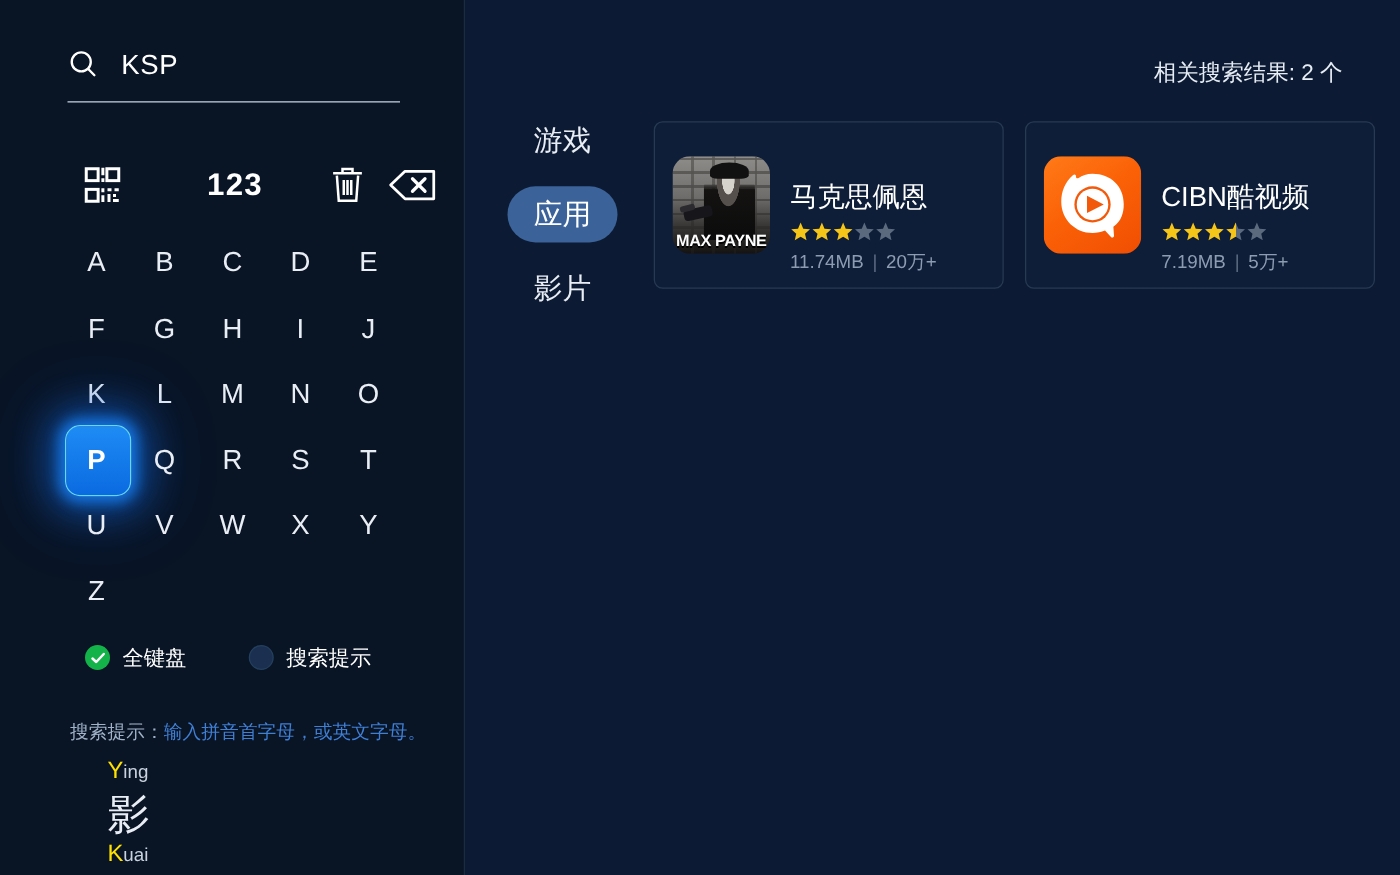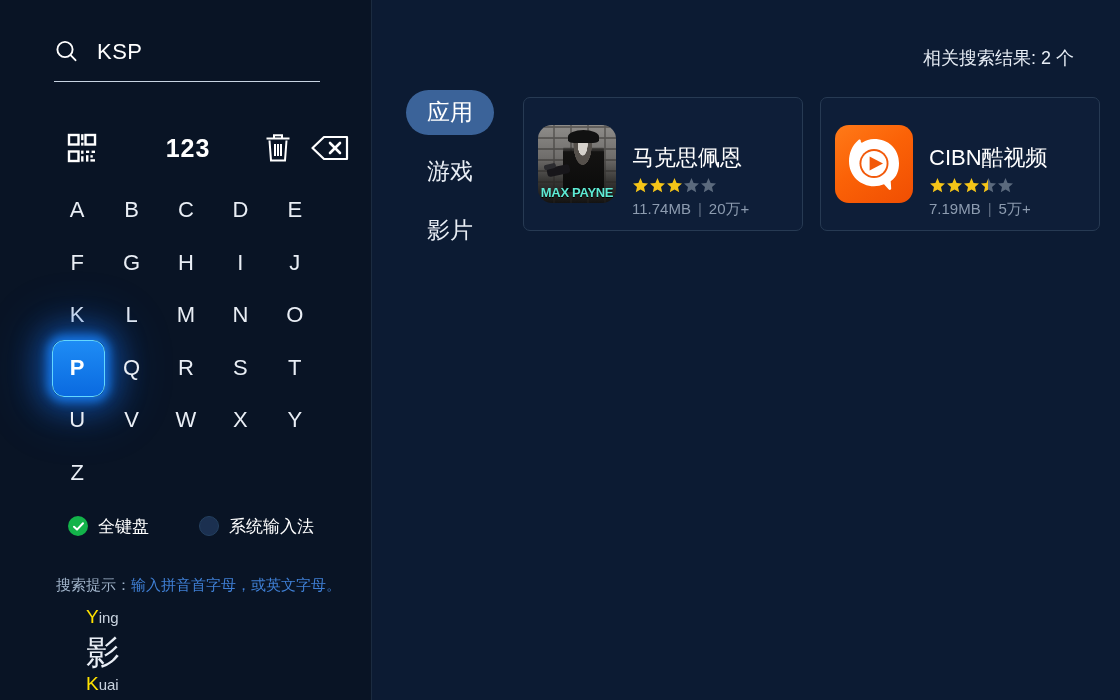--- a/index.html
+++ b/index.html
@@ -105,21 +105,21 @@
       repeating-linear-gradient(0deg,transparent 0 9px,rgba(40,38,36,.85) 9px 11px),
       repeating-linear-gradient(90deg,transparent 0 15px,rgba(40,38,36,.75) 15px 17px);}
   .mp-fig{position:absolute;left:32%;top:8%;width:52%;height:78%;
     background:radial-gradient(ellipse at 48% 22%,#d6d2cc 0 16%,#55504b 17% 30%,transparent 31%),
                linear-gradient(180deg,rgba(10,10,10,0) 26%,#141312 34%,#0b0b0b 100%);
     border-radius:44% 44% 6% 6%/34% 34% 6% 6%;}
   .mp-hair{position:absolute;left:38%;top:6%;width:40%;height:17%;background:#111;border-radius:50% 50% 20% 20%;}
   .mp-arm{position:absolute;left:12%;top:52%;width:30%;height:12%;background:#17161a;transform:rotate(-12deg);border-radius:3px;}
   .mp-gun{position:absolute;left:8%;top:50%;width:16%;height:7%;background:#2b2b2f;border-radius:2px;transform:rotate(-14deg);}
   .mp-label{position:absolute;left:0;right:0;bottom:4%;text-align:center;
-    color:#5eead4;font-family:"Liberation Sans",sans-serif;font-weight:bold;font-size:13px;
+    color:#ffffff;font-family:"Liberation Sans",sans-serif;font-weight:bold;font-size:13px;
     letter-spacing:-.3px;text-shadow:0 1px 0 #000;}
 
   
   .cibn{position:absolute;inset:0;background:linear-gradient(145deg,#ff7a18 0%,#fb6207 45%,#f04e02 100%);}
   .cibn svg{position:absolute;left:0;top:0;}
 </style>
 </head>
 <body>
 
 <div class="screen">
@@ -279,21 +279,21 @@
       <div class="mode">
         <span class="radio on">
           <svg width="13" height="13" viewBox="0 0 13 13">
             <polyline points="2,6.8 5,9.6 11,3.2" fill="none" stroke="#ffffff" stroke-width="2" stroke-linecap="round" stroke-linejoin="round"></polyline>
           </svg>
         </span>
         <span>全键盘</span>
       </div>
       <div class="mode">
         <span class="radio off"></span>
-        <span>系统输入法</span>
+        <span>搜索提示</span>
       </div>
     </div>
 
     <div class="hint-line">
       <span class="hint-label">搜索提示：</span><span class="hint-text">输入拼音首字母，或英文字母。</span>
     </div>
 
     <div class="pinyin">
       <div class="pin-item">
         <div class="pin-rom"><b>Y</b><i>ing</i></div>
@@ -309,25 +309,25 @@
       </div>
     </div>
 
   </div>
 
   <div class="right-panel">
 
     <div class="result-count">相关搜索结果: 2 个</div>
 
     <div class="cat-tabs">
+      <div class="cat-tab">
+          <span>游戏</span>
+        </div>
       <div class="cat-tab active">
           <span>应用</span>
-        </div>
-      <div class="cat-tab">
-          <span>游戏</span>
         </div>
       <div class="cat-tab">
           <span>影片</span>
         </div>
     </div>
 
     <div class="cards">
 
       <div class="card">
         <div class="card-icon">

